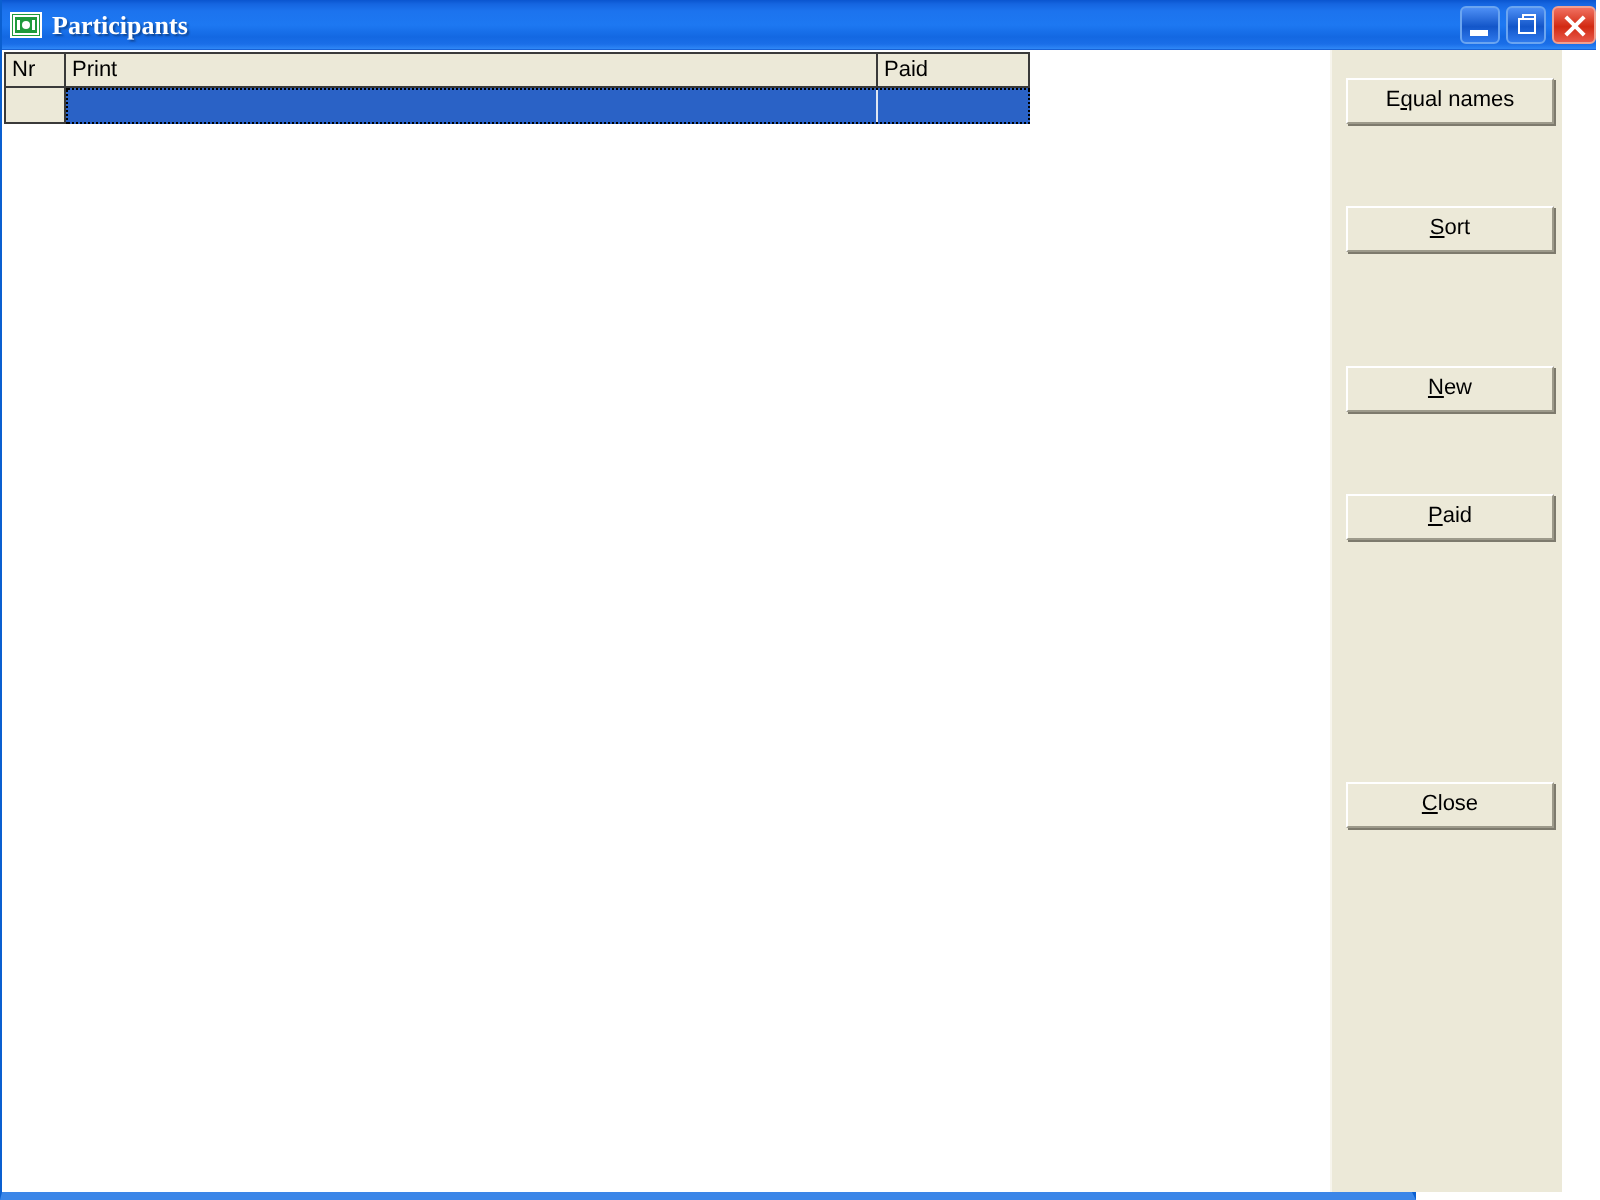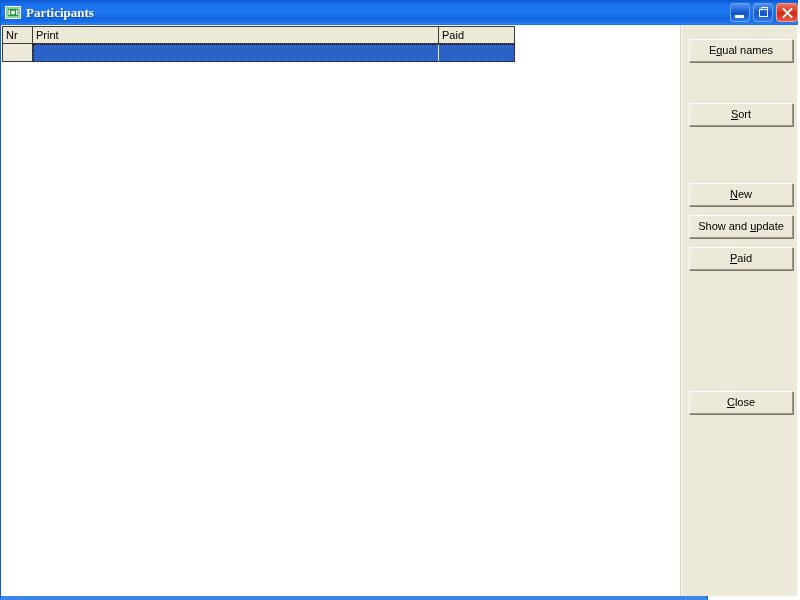--- a/index.html
+++ b/index.html
@@ -177,21 +177,21 @@
     border-right: 1px solid #dfe6f2;
   }
   .grow.selected .rcell.c2 {
     width: 75px;
     color: #ffffff;
   }
 
   
   #sidepanel {
     position: absolute;
-    left: 679px;
+    left: 663px;
     top: 0px;
     width: 116px;
     height: 571px;
     background: #ece9d8;
     border-left: 1px solid #f7f5ed;
     box-sizing: border-box;
   }
   #side-divider {
     position: absolute;
     left: 678px;
@@ -271,20 +271,19 @@
       </div>
     </div>
 
     <div id="side-divider"></div>
     <div id="sidepanel">
 
       <div class="btn" style="top:14px"><span>E<u>q</u>ual names</span></div>
       <div class="btn" style="top:78px"><span><u>S</u>ort</span></div>
 
       <div class="btn" style="top:158px"><span><u>N</u>ew</span></div>
-      <div class="btn" style="top:190px"><span>Show and <u>u</u>pdate</span></div>
       <div class="btn" style="top:222px"><span><u>P</u>aid</span></div>
 
       <div class="btn" style="top:366px"><span><u>C</u>lose</span></div>
 
     </div>
   </div>
 </div>
 
 </body></html>

